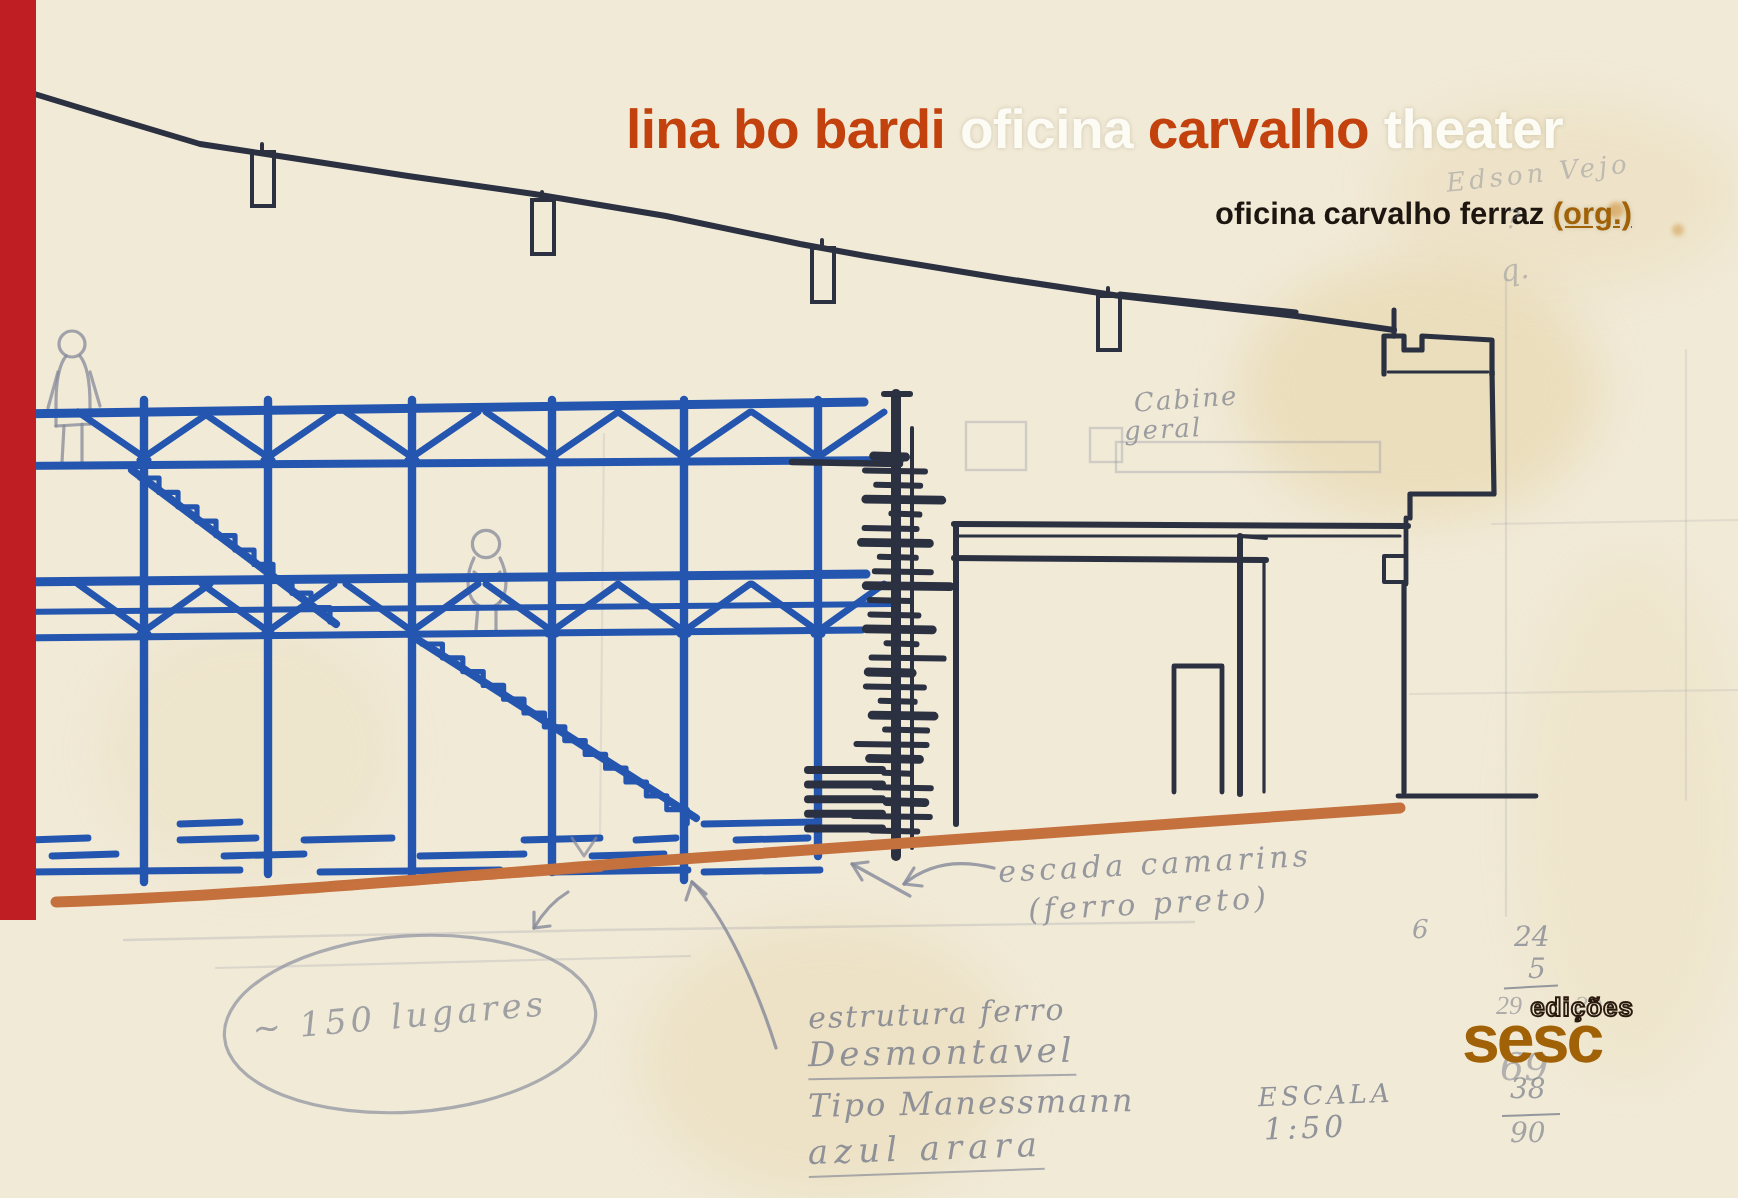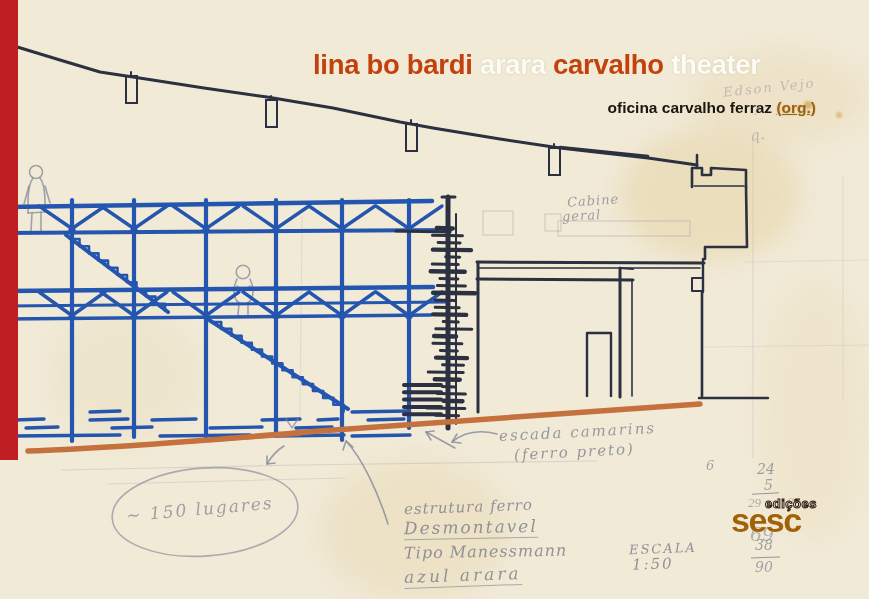--- a/index.html
+++ b/index.html
@@ -209,21 +209,21 @@
         <path d="M497,434 Q470,427 452,442" fill="none" stroke="#84889a" stroke-width="1.6" stroke-linecap="round" stroke-linejoin="round" opacity="0.8"></path>
         <path d="M452,442 L457,434 M452,442 L461,443" fill="none" stroke="#84889a" stroke-width="1.6" stroke-linecap="round" stroke-linejoin="round" opacity="0.8"></path>
         <path d="M455,448 L426,432" fill="none" stroke="#84889a" stroke-width="1.6" stroke-linecap="round" stroke-linejoin="round" opacity="0.8"></path>
         <path d="M426,432 L434,431 M426,432 L431,440" fill="none" stroke="#84889a" stroke-width="1.6" stroke-linecap="round" stroke-linejoin="round" opacity="0.8"></path>
         <path d="M286,419 L292,428 L298,419" fill="none" stroke="#84889a" stroke-width="1.5" stroke-linecap="round" stroke-linejoin="round" opacity="0.7"></path>
       </g>
     </svg>
 
   <div class="spine"></div>
 
-  <div class="title"><span class="t-dark">lina bo bardi</span> <span class="t-light">arara</span> <span class="t-dark">carvalho</span> <span class="t-light">theater</span></div>
+  <div class="title"><span class="t-dark">lina bo bardi</span> <span class="t-light">oficina</span> <span class="t-dark">carvalho</span> <span class="t-light">theater</span></div>
 
   <div class="byline"><span class="b-dark">oficina carvalho ferraz</span> <span class="b-light">(org.)</span></div>
 
   <div class="hw" style="left:723px;top:80px;font-size:13px;opacity:.42;transform:rotate(-6deg);letter-spacing:2px;">Edson Vejo</div>
   <div class="hw" style="left:753px;top:103px;font-size:13px;opacity:.4;">?</div>
   <div class="hw" style="left:750px;top:126px;font-size:15px;opacity:.45;transform:rotate(-10deg);">q.</div>
 
   <div class="hw" style="left:567px;top:193px;font-size:13px;opacity:.75;transform:rotate(-4deg);letter-spacing:1px;">Cabine</div>
   <div class="hw" style="left:562px;top:208px;font-size:13px;opacity:.75;transform:rotate(-3deg);letter-spacing:1px;">geral</div>
 

